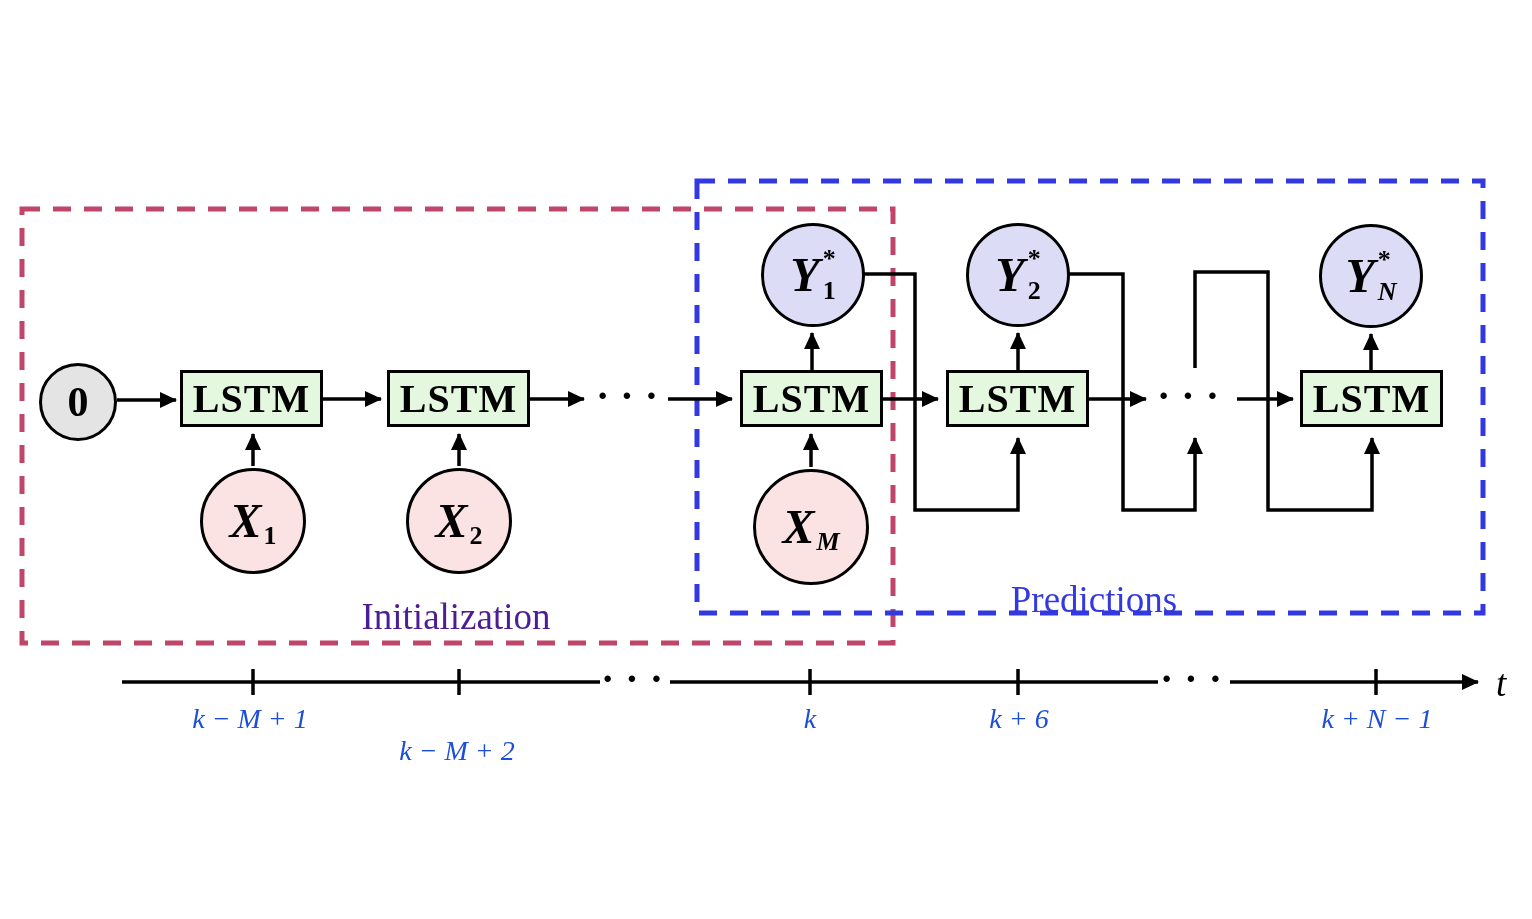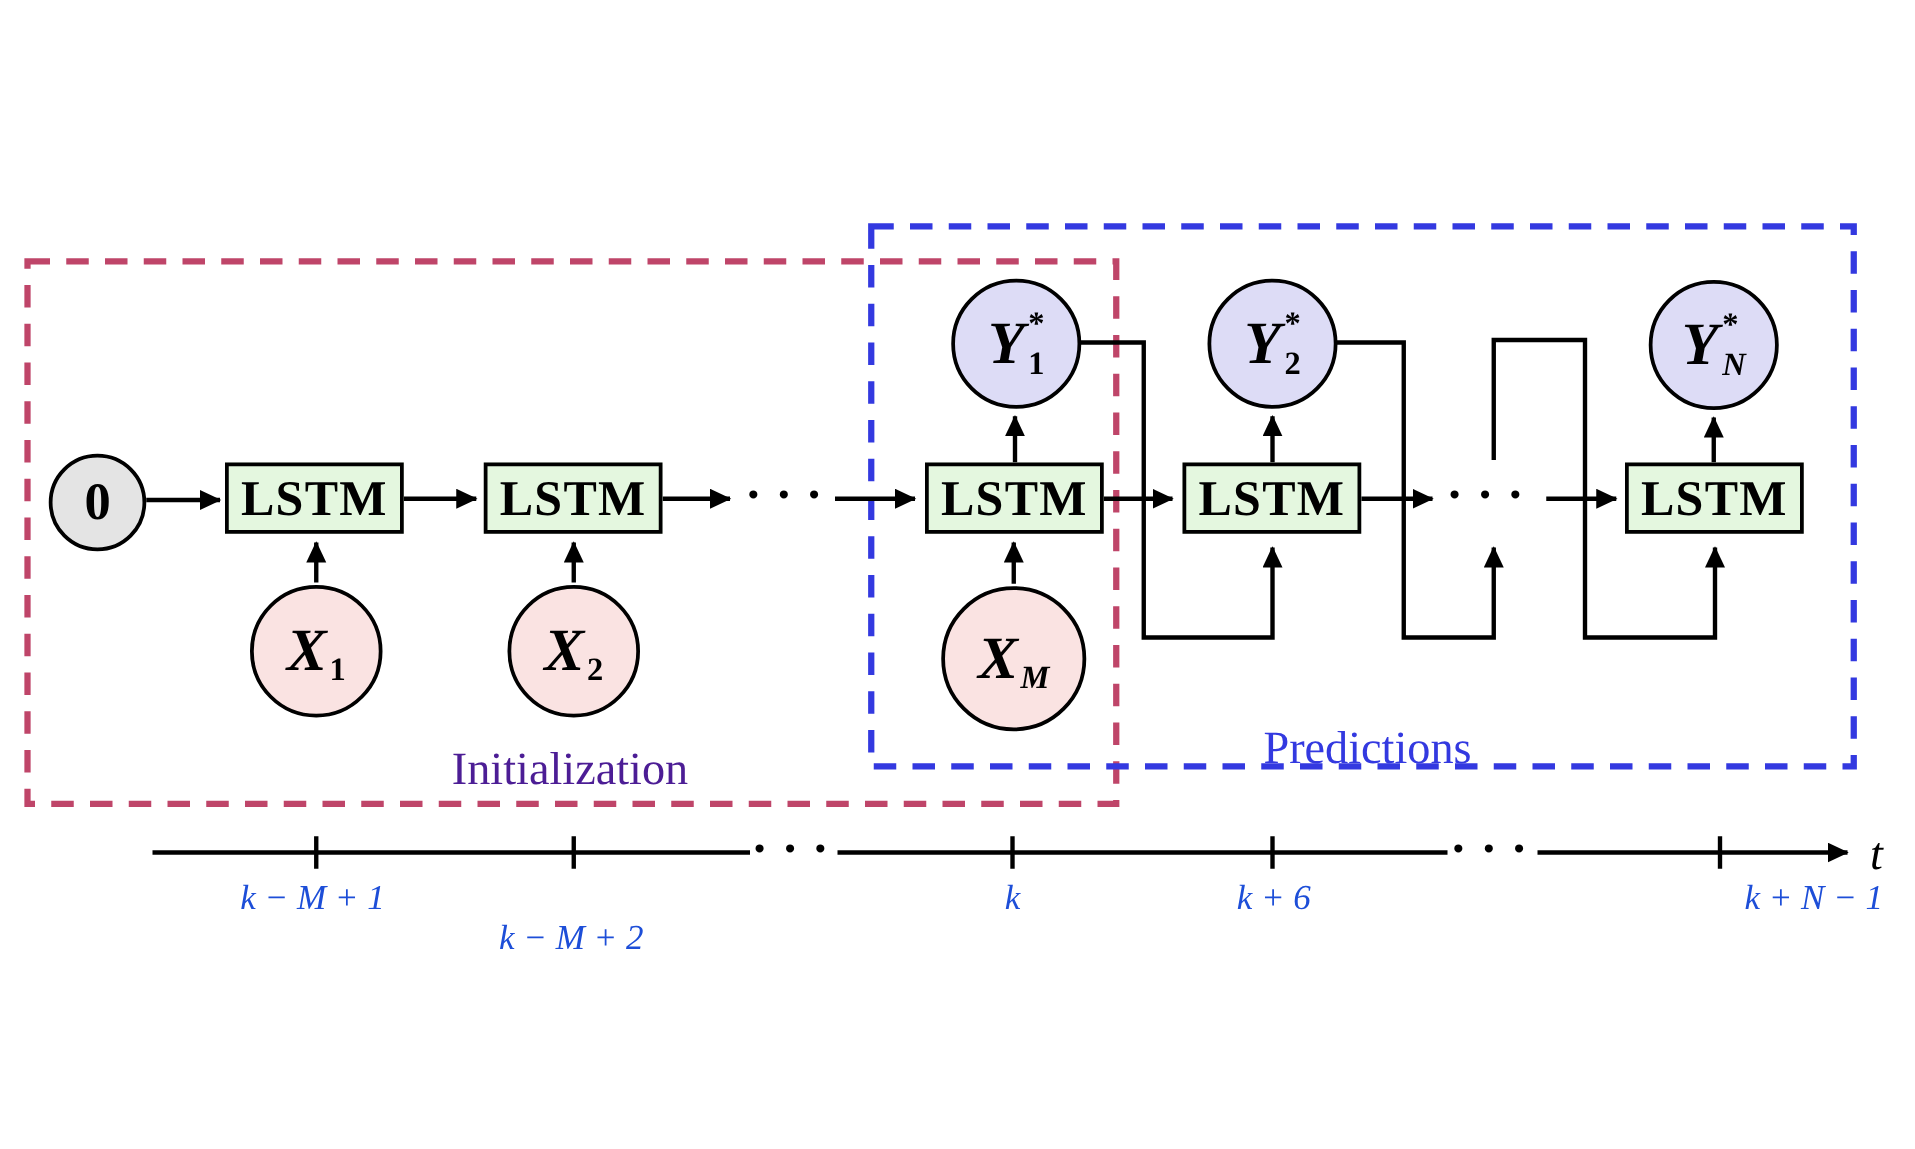--- a/index.html
+++ b/index.html
@@ -167,16 +167,16 @@
   <span class="dots" style="left:635px; top:682px;">···</span>
   <span class="dots" style="left:1194px; top:682px;">···</span>
 
   <div class="region-label" style="left: 456px; top: 616px; color: #4c1d95;">Initialization</div>
   <div class="region-label" style="left: 1094px; top: 599px; color: rgb(51, 57, 224);">Predictions</div>
 
   <div class="tick-label" style="left:250px; top:703px;">k − M + 1</div>
   <div class="tick-label" style="left:457px; top:703px;margin-top:32px;">k − M + 2</div>
   <div class="tick-label" style="left:810px; top:703px;">k</div>
   <div class="tick-label" style="left:1019px; top:703px;">k + 6</div>
-  <div class="tick-label" style="left:1451px; top:703px;">k + N − 1</div>
+  <div class="tick-label" style="left:1377px; top:703px;">k + N − 1</div>
   <div class="t-label" style="left:1496px; top:662px;">t</div>
 
 </div>
 
 </body></html>

